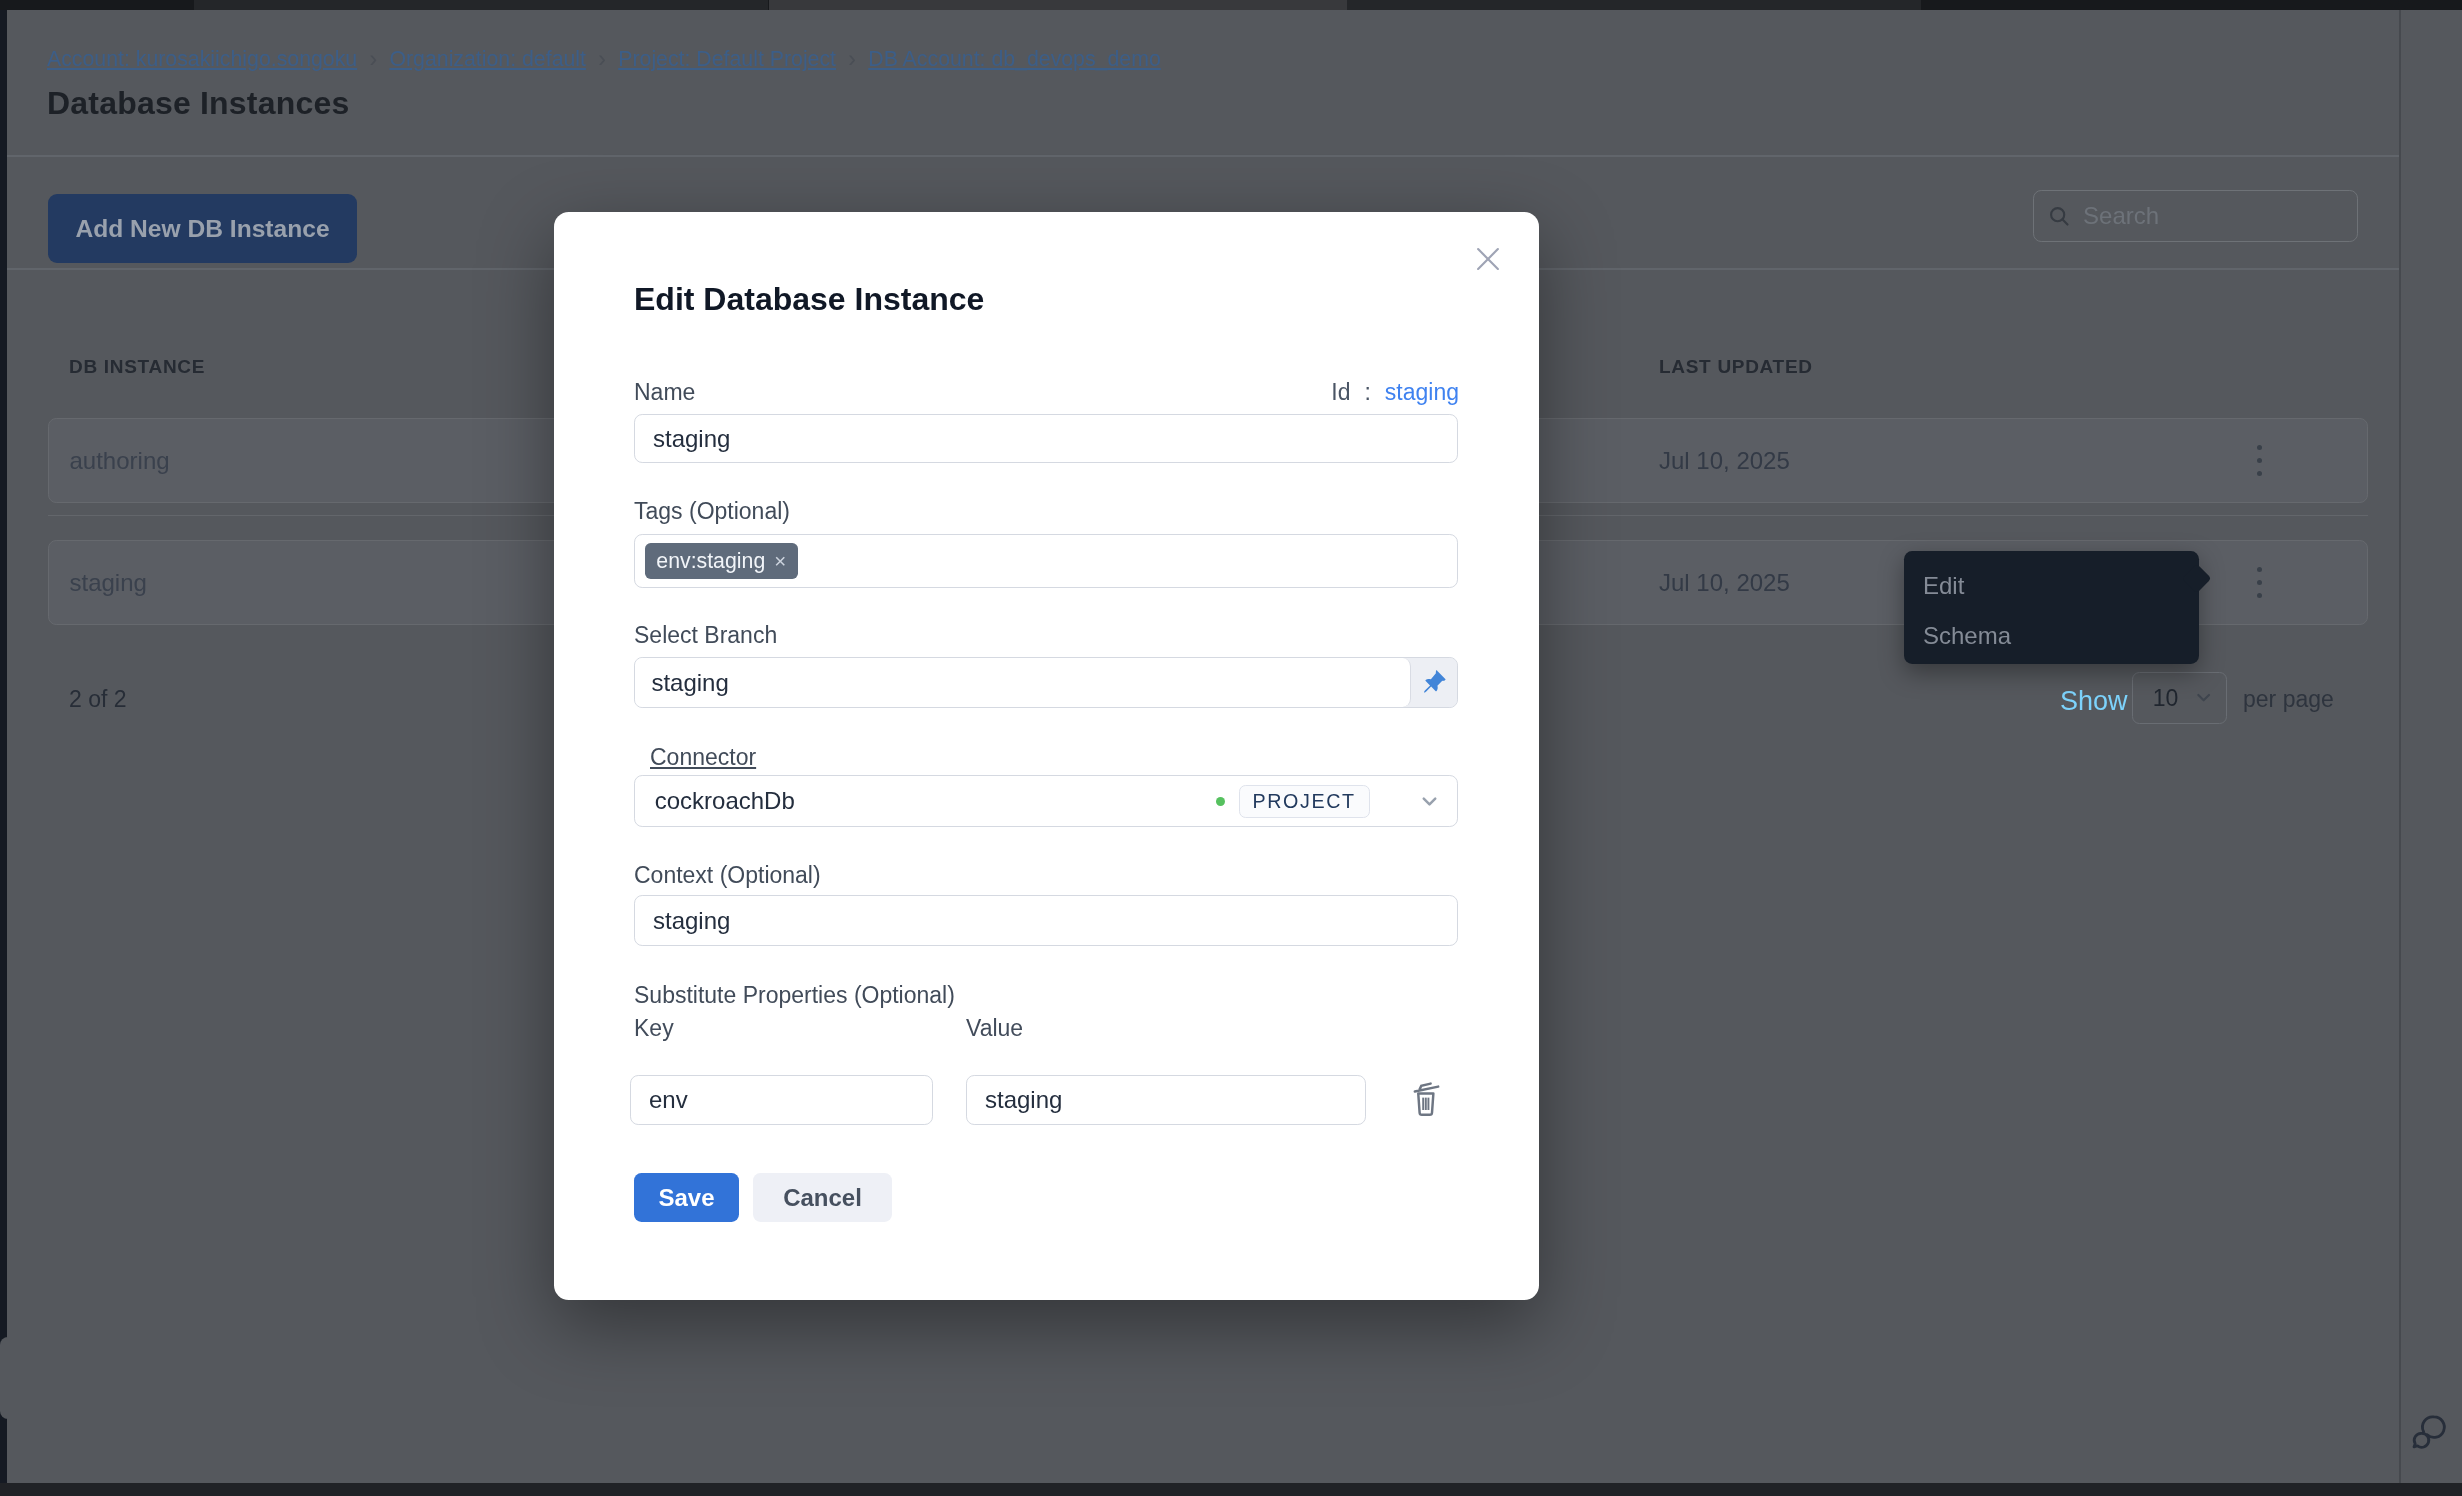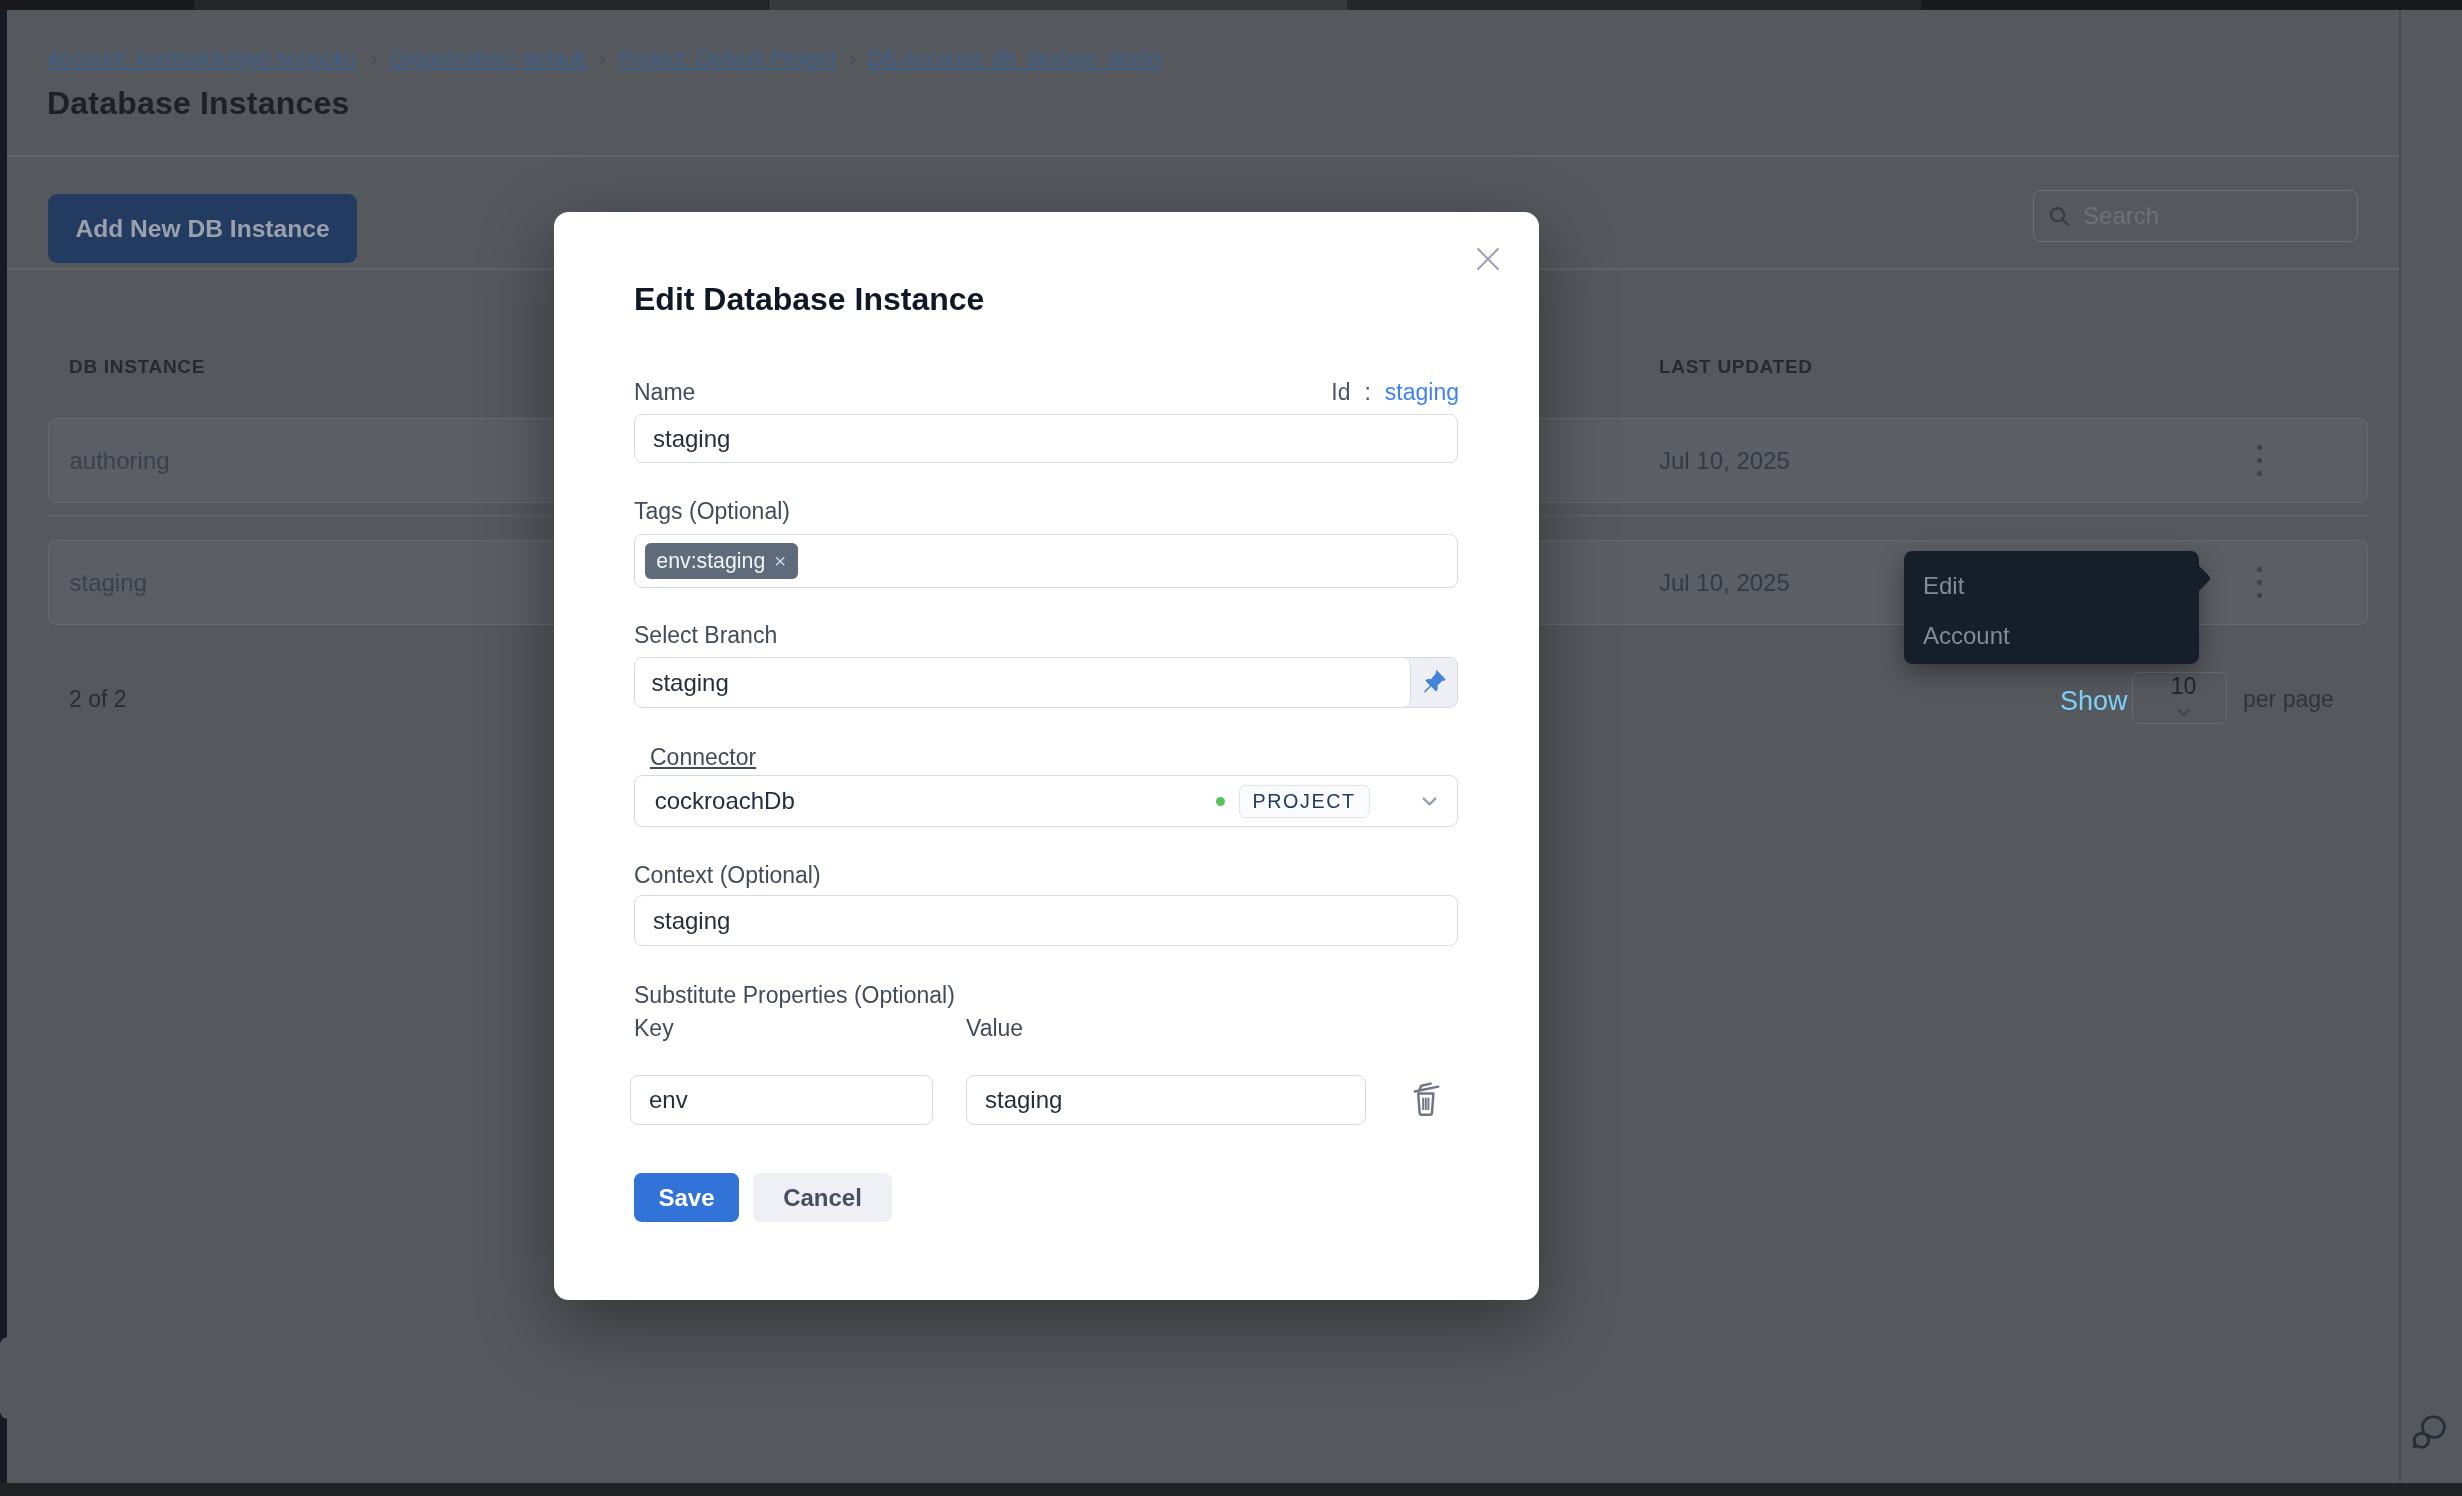--- a/index.html
+++ b/index.html
@@ -50,21 +50,21 @@
   .cell-name { position:absolute; left:20.5px; top:0; height:100%; display:flex; align-items:center; font-size:24px; color:#3a414d; }
   .cell-date { position:absolute; left:1610px; top:0; height:100%; display:flex; align-items:center; font-size:24px; color:#333a46; }
   .kebab { position:absolute; left:2190px; top:0; height:100%; width:41px; display:flex; flex-direction:column;
            align-items:center; justify-content:center; gap:7.4px; cursor:pointer; background:none; border:none; }
   .kebab i { width:5.7px; height:5.7px; border-radius:50%; background:#394049; }
 
   
   .count-text { left:69px; top:686px; font-size:23px; color:#272d37; }
   .show-label { left:2060px; top:686px; font-size:27px; color:#7dd3fc; }
   .page-size { left:2132px; top:672px; width:95px; height:52px; border:1.6px solid #696d73; border-radius:7.4px;
-               display:flex; align-items:center; justify-content:space-between; padding:0 11.5px 0 19.7px; cursor:pointer; background:transparent;flex-direction:column; }
+               display:flex; align-items:center; justify-content:space-between; padding:0 11.5px 0 19.7px; cursor:pointer; background:transparent; }
   .page-size .val { font-size:23px; color:#20262f; }
   .perpage-label { left:2243px; top:686px; font-size:23px; color:#2e343e; }
 
   
   .ctx-menu { left:1904px; top:551px; width:295px; height:113px; background:#161e29; border-radius:8.2px;
               box-shadow:0 8.2px 24.6px rgba(0,0,0,0.35); }
   .ctx-arrow { position:absolute; right:-8.2px; top:17px; width:21.3px; height:21.3px; background:#161e29;
                transform:rotate(45deg); border-radius:4.1px; }
   .ctx-item { position:absolute; left:19px; font-size:24px; color:#848b96; cursor:pointer; }
   .ctx-item-1 { top:21.3px; }
@@ -191,21 +191,21 @@
     <span class="val">10</span>
     <svg width="21.3" height="21.3" viewBox="0 0 24 24">
       <polyline points="6,9 12,15 18,9" fill="none" stroke="#3f454e" stroke-width="2.4" stroke-linecap="round" stroke-linejoin="round"></polyline>
     </svg>
   </div>
   <div class="abs perpage-label">per page</div>
 
   <div class="abs ctx-menu">
     <div class="ctx-arrow"></div>
     <div class="ctx-item ctx-item-1">Edit</div>
-    <div class="ctx-item ctx-item-2">Account</div>
+    <div class="ctx-item ctx-item-2">Schema</div>
   </div>
 
   <button class="abs chat-fab">
     <svg width="38" height="41" viewBox="0 0 46 50">
       <path d="M28 6 a12.5 12.5 0 1 1 -8.5 21.7 l-6.5 2.0 2.2-5.6 A12.5 12.5 0 0 1 28 6 z" fill="none" stroke="#272e3a" stroke-width="3.4" stroke-linejoin="round"></path>
       <path d="M13 26 a8.5 8.5 0 1 1 -5.2 15.2 l-4.3 1.4 1.4-3.9 A8.5 8.5 0 0 1 13 26 z" fill="#55585d" stroke="#272e3a" stroke-width="3.4" stroke-linejoin="round"></path>
     </svg>
   </button>
 
   <div class="abs bottom-strip"></div>

